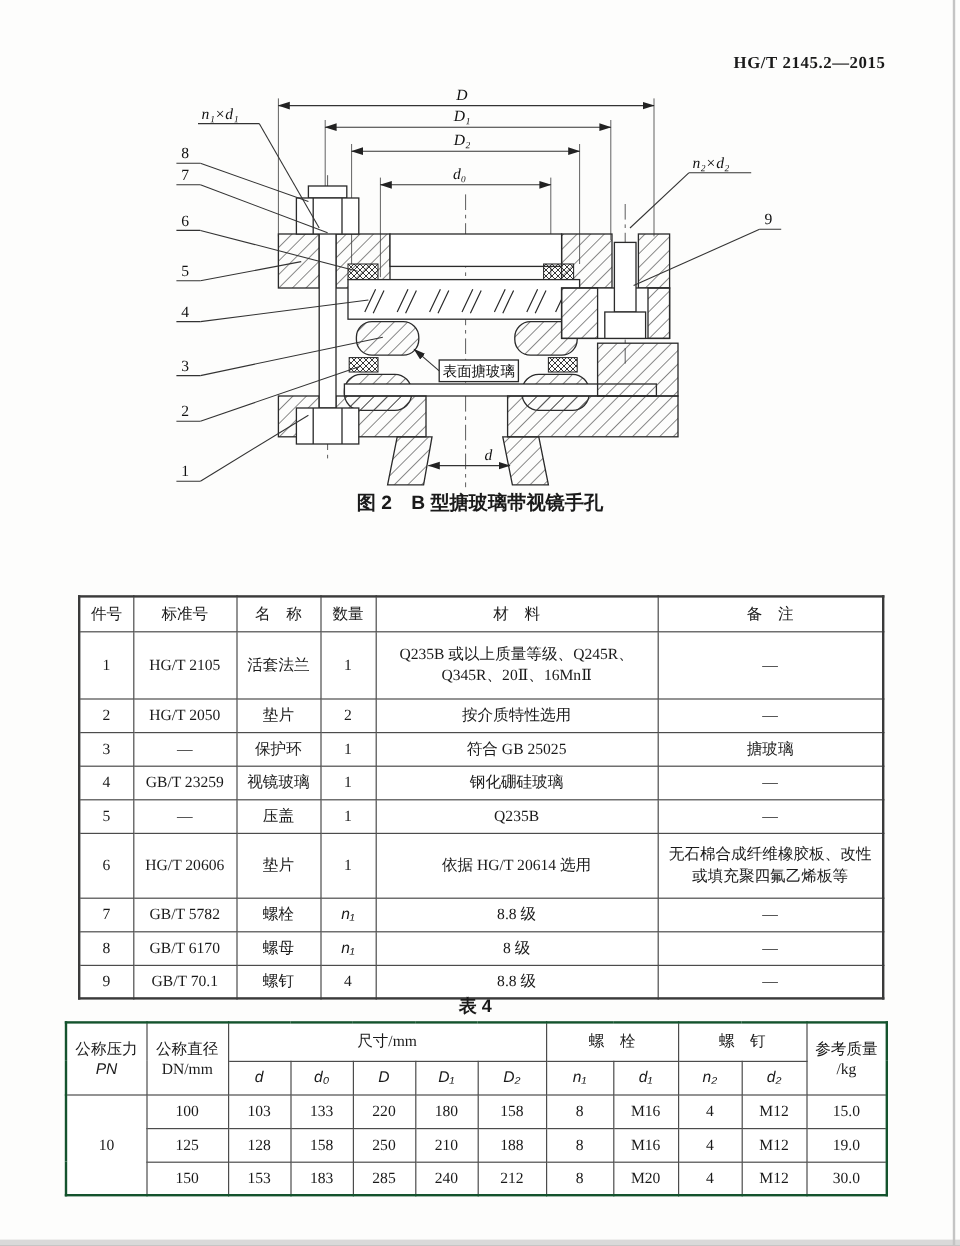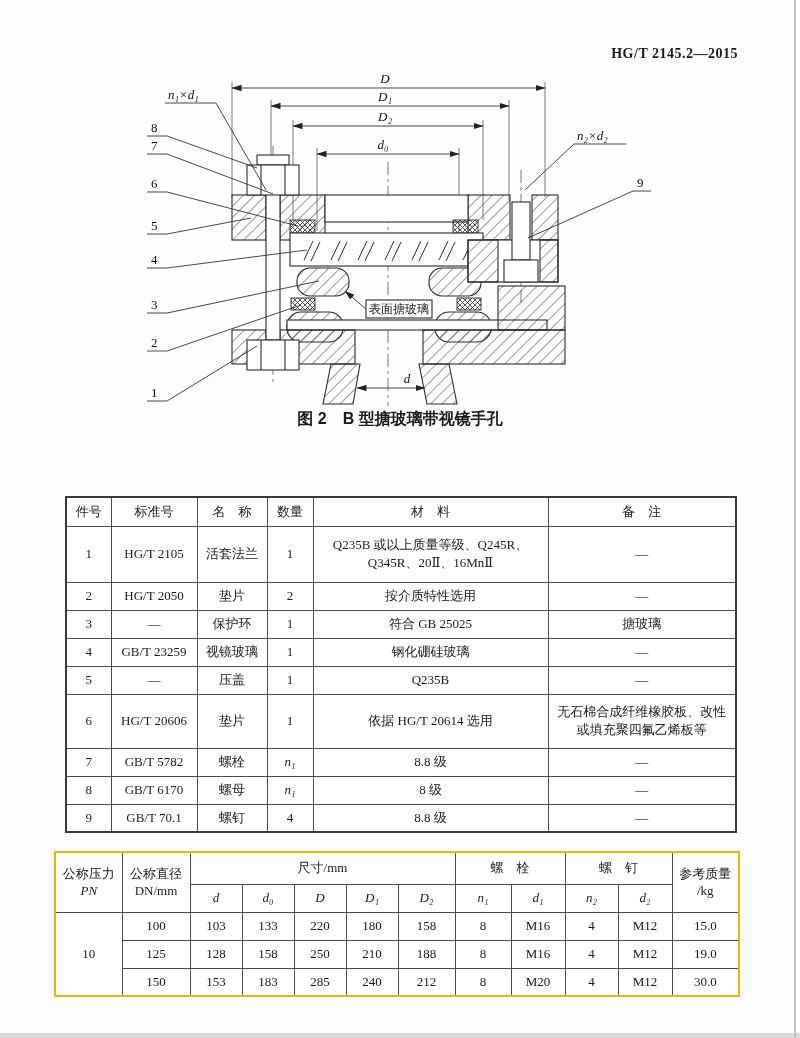--- a/index.html
+++ b/index.html
@@ -16,24 +16,24 @@
                font-family:"Liberation Sans","DejaVu Sans",sans-serif;font-weight:bold;font-size:16px;}
 
   .tbl-title{position:absolute;text-align:center;font-family:"Liberation Sans","DejaVu Sans",sans-serif;
              font-weight:bold;font-size:15px;}
   #t3-title{left:65px;width:670px;top:474px;}
   #t4-title{left:54px;width:684px;top:829px;}
 
   table{border-collapse:collapse;table-layout:fixed;position:absolute;background:#fff;
         font-size:13px;line-height:1.35;padding-left:28px;}
   table.t3{left:65px;top:496px;width:670px;border:2px solid #3a3a3a;}
-  table.t4{left:54px;top:851px;width:684px;border:2px solid #eab308;}
+  table.t4{left:54px;top:851px;width:684px;border:2px solid #14532d;}
   td,th{border:1px solid #4c4c4c;text-align:center;vertical-align:middle;padding:1px 5px;
         font-weight:normal;overflow:hidden;}
-  .v{font-style:italic;font-family:Liberation Serif, serif;text-align:center;}
+  .v{font-style:italic;font-family:Liberation Sans, sans-serif;text-align:center;}
   .two-line span{display:block;}
 
   
   .ol{fill:#ffffff;stroke:#2b2b2b;stroke-width:1.1;}
   .hz{fill:url(#h45);stroke:#2b2b2b;stroke-width:1.1;}
   .xz{fill:url(#xh);stroke:#2b2b2b;stroke-width:0.9;}
   .dim{stroke:#333;stroke-width:0.9;fill:none;}
   .ext{stroke:#444;stroke-width:0.7;fill:none;}
   .cl{stroke:#555;stroke-width:0.8;fill:none;stroke-dasharray:13 4 3 4;}
   .ldr{stroke:#333;stroke-width:0.9;fill:none;}
@@ -295,20 +295,21 @@
         <td>9</td>
           <td>GB/T 70.1</td>
           <td>螺钉</td>
           <td>4</td>
           <td>8.8 级</td>
           <td>—</td>
       </tr>
     </tbody>
   </table>
 
+  <div class="tbl-title" id="t4-title">表 4</div>
 
   <table class="t4">
     <colgroup>
         <col style="width:67px">
         <col style="width:68px">
         <col style="width:52px">
         <col style="width:52px">
         <col style="width:52px">
         <col style="width:52px">
         <col style="width:57px">

